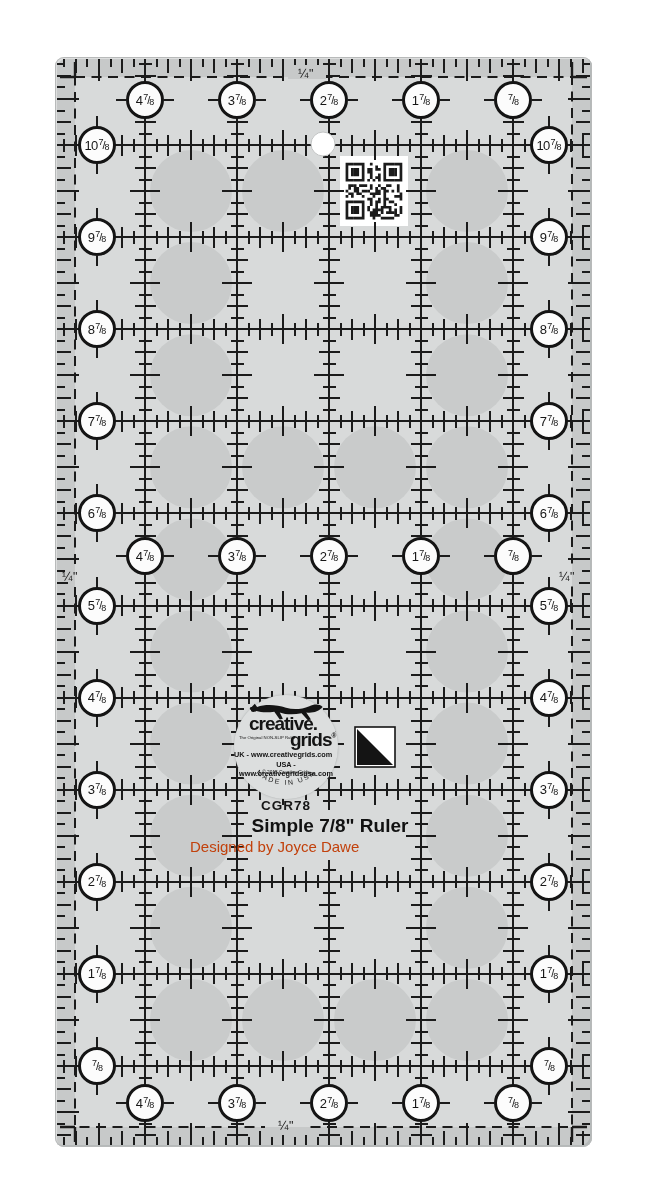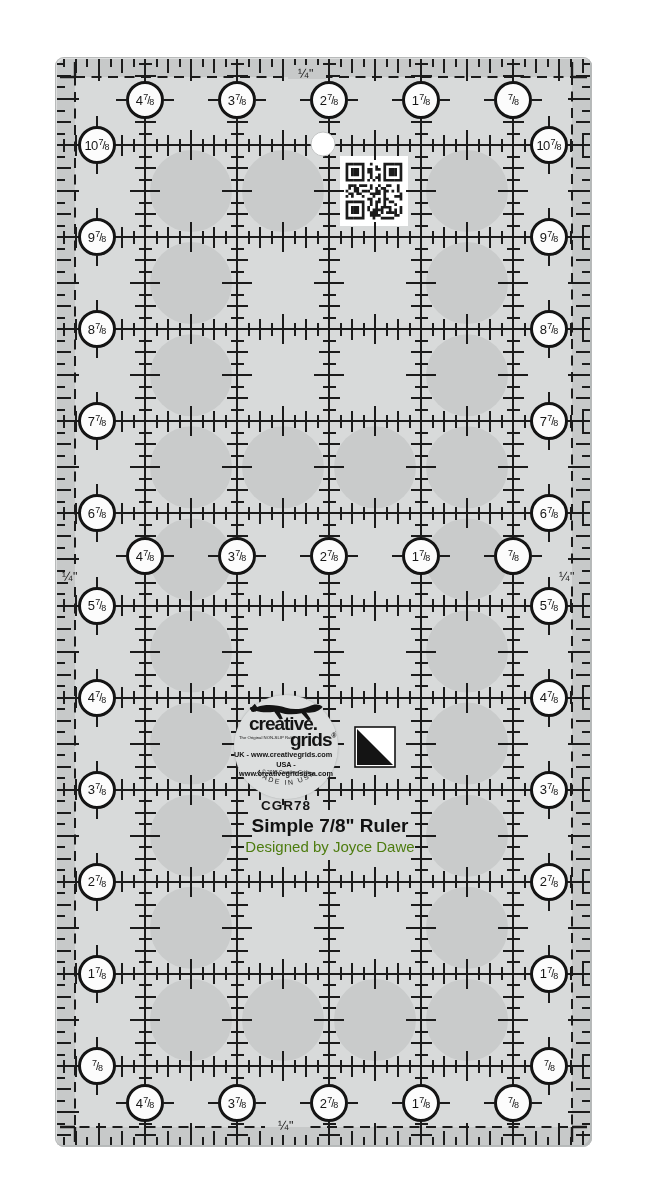--- a/index.html
+++ b/index.html
@@ -36,22 +36,22 @@
   .l-uk{position:absolute;top:55px;left:0;right:0;text-align:left;font-size:7.3px;font-weight:bold;}
   .l-usa{position:absolute;top:64.5px;left:0;right:0;text-align:center;font-size:7.3px;font-weight:bold;}
   .l-copy{position:absolute;top:75px;left:0;right:0;text-align:center;font-size:4.8px;}
   .miu{position:absolute;left:0;top:0;width:104px;height:104px;}
 
   .hst{position:absolute;left:354px;top:726px;width:42px;height:42px;z-index:5;}
   .sku{position:absolute;left:226px;top:798px;width:120px;text-align:center;z-index:5;
        font-size:13.5px;font-weight:bold;letter-spacing:1px;color:#161616;}
   .title{position:absolute;left:190px;top:815px;width:280px;text-align:center;z-index:5;
          font-size:19px;font-weight:bold;color:#111;}
-  .designer{position:absolute;left:190px;top:838px;width:280px;text-align:center;z-index:5;
-            font-size:15px;color:#4d7c0f;}
+  .designer{position:absolute;left:190px;top:838px;width:280px;z-index:5;
+            font-size:15px;color:#c2410c;}
 </style>
 </head>
 <body>
 
 <div class="stage">
 
   <div class="ruler" id="ruler">
     <div class="field"></div>
     <svg id="grid-svg" class="grid" viewBox="0 0 537 1090">
         <g fill="#c9cbcb">

